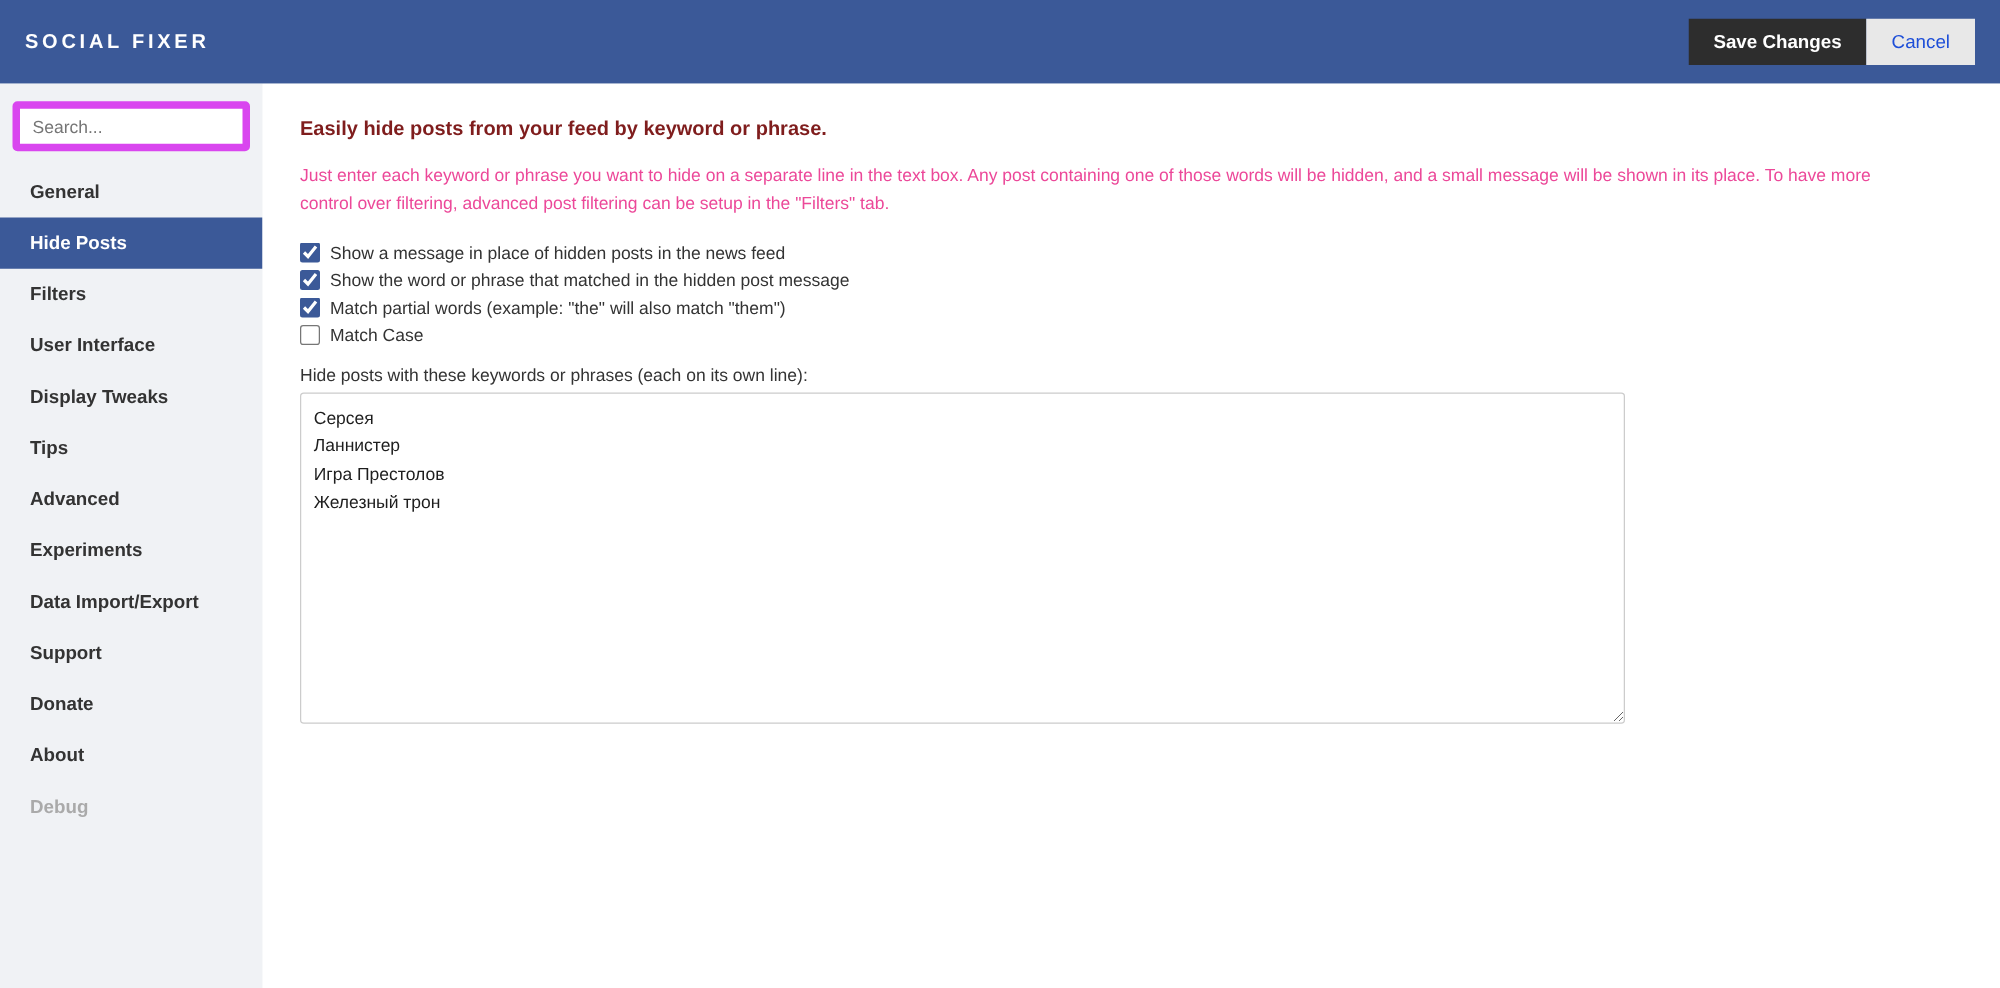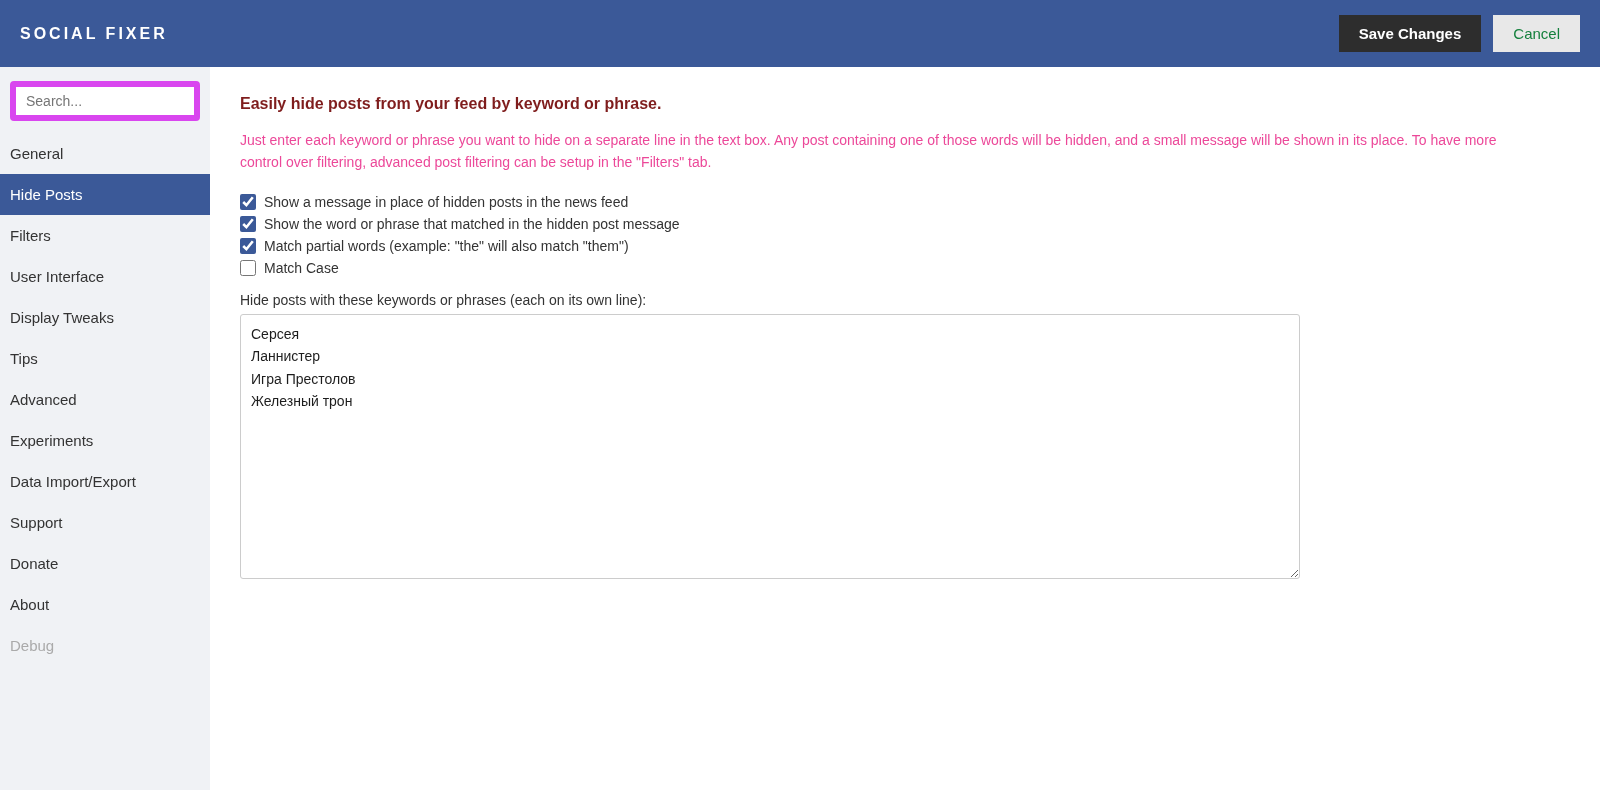--- a/index.html
+++ b/index.html
@@ -15,34 +15,34 @@
       padding: 0 20px;
     }
     .header-title {
       color: white;
       font-size: 16px;
       letter-spacing: 3px;
       font-weight: 600;
     }
     .header-buttons {
       display: flex;
-      gap: 12px;
+      gap: 0;
     }
     .btn-save {
       background: #2d2d2d;
       color: white;
       border: none;
       padding: 10px 20px;
       font-size: 15px;
       font-weight: 600;
       cursor: pointer;
     }
     .btn-cancel {
       background: #e8e8e8;
-      color: #15803d;
+      color: #1d4ed8;
       border: none;
       padding: 10px 20px;
       font-size: 15px;
       font-weight: 400;
       cursor: pointer;
     }
 
     
     .main-layout {
       display: flex;
@@ -62,24 +62,24 @@
       width: calc(100% - 20px);
       padding: 6px 10px;
       border: 6px solid #d946ef;
       border-radius: 4px;
       font-size: 14px;
       color: #999;
       background: white;
     }
     .sidebar-item {
       display: block;
-      padding: 12px 10px;
+      padding: 12px 24px;
       color: #333;
       font-size: 15px;
-      font-weight: 400;
+      font-weight: 700;
       cursor: pointer;
       text-decoration: none;
       border-radius: 0;
     }
     .sidebar-item.active {
       background: #3b5998;
       color: white;
     }
     .sidebar-item.disabled {
       color: #aaa;

